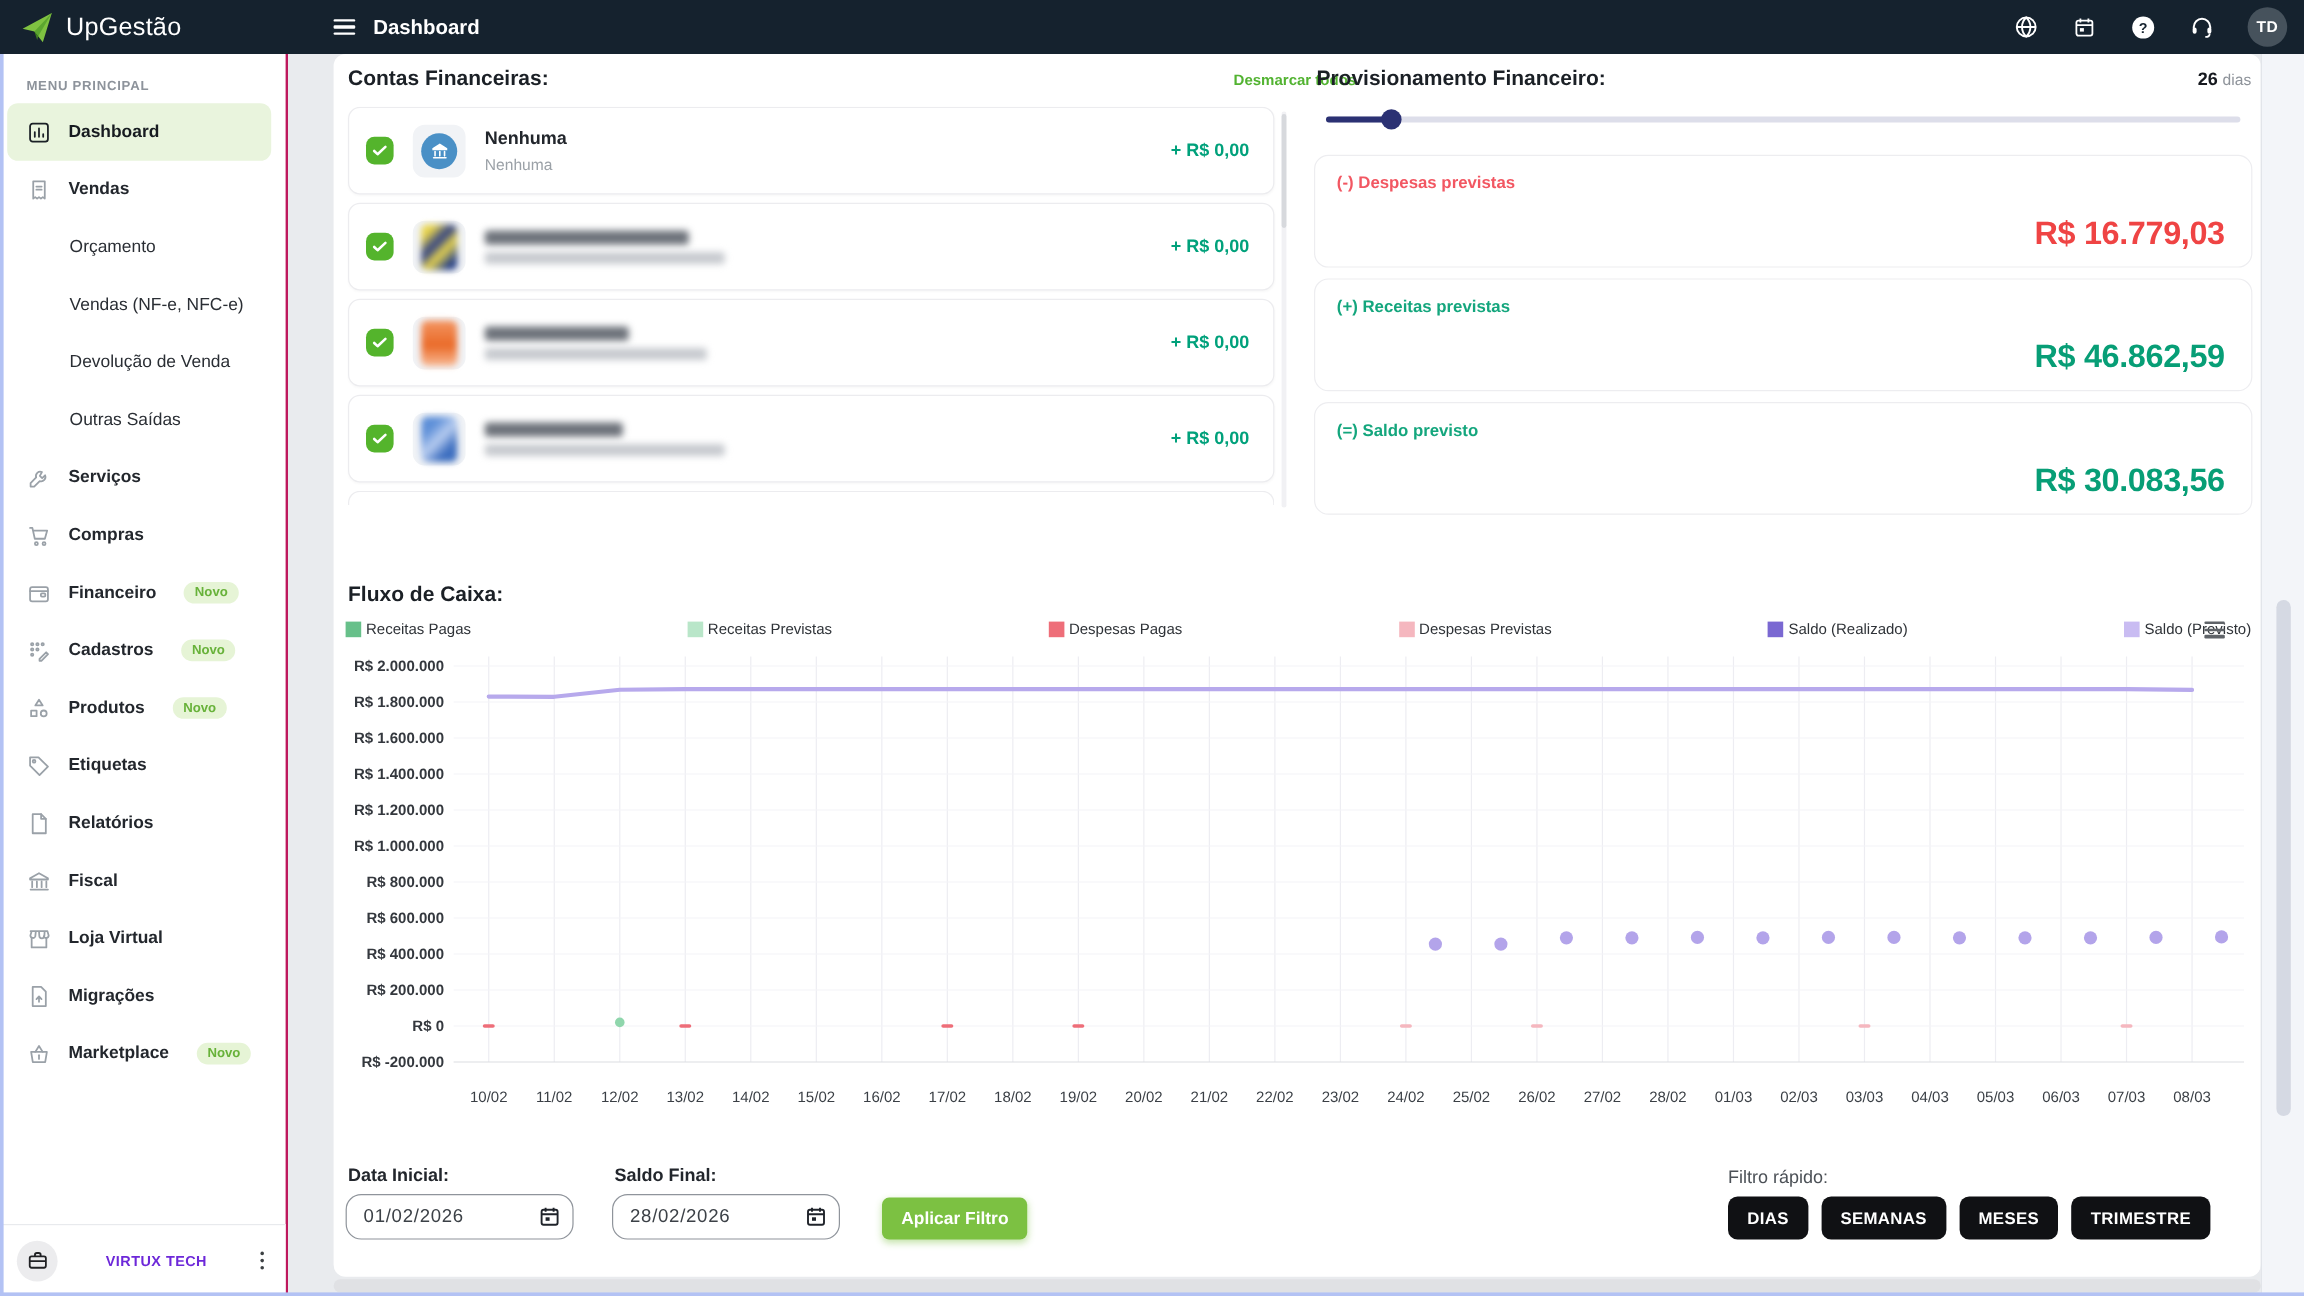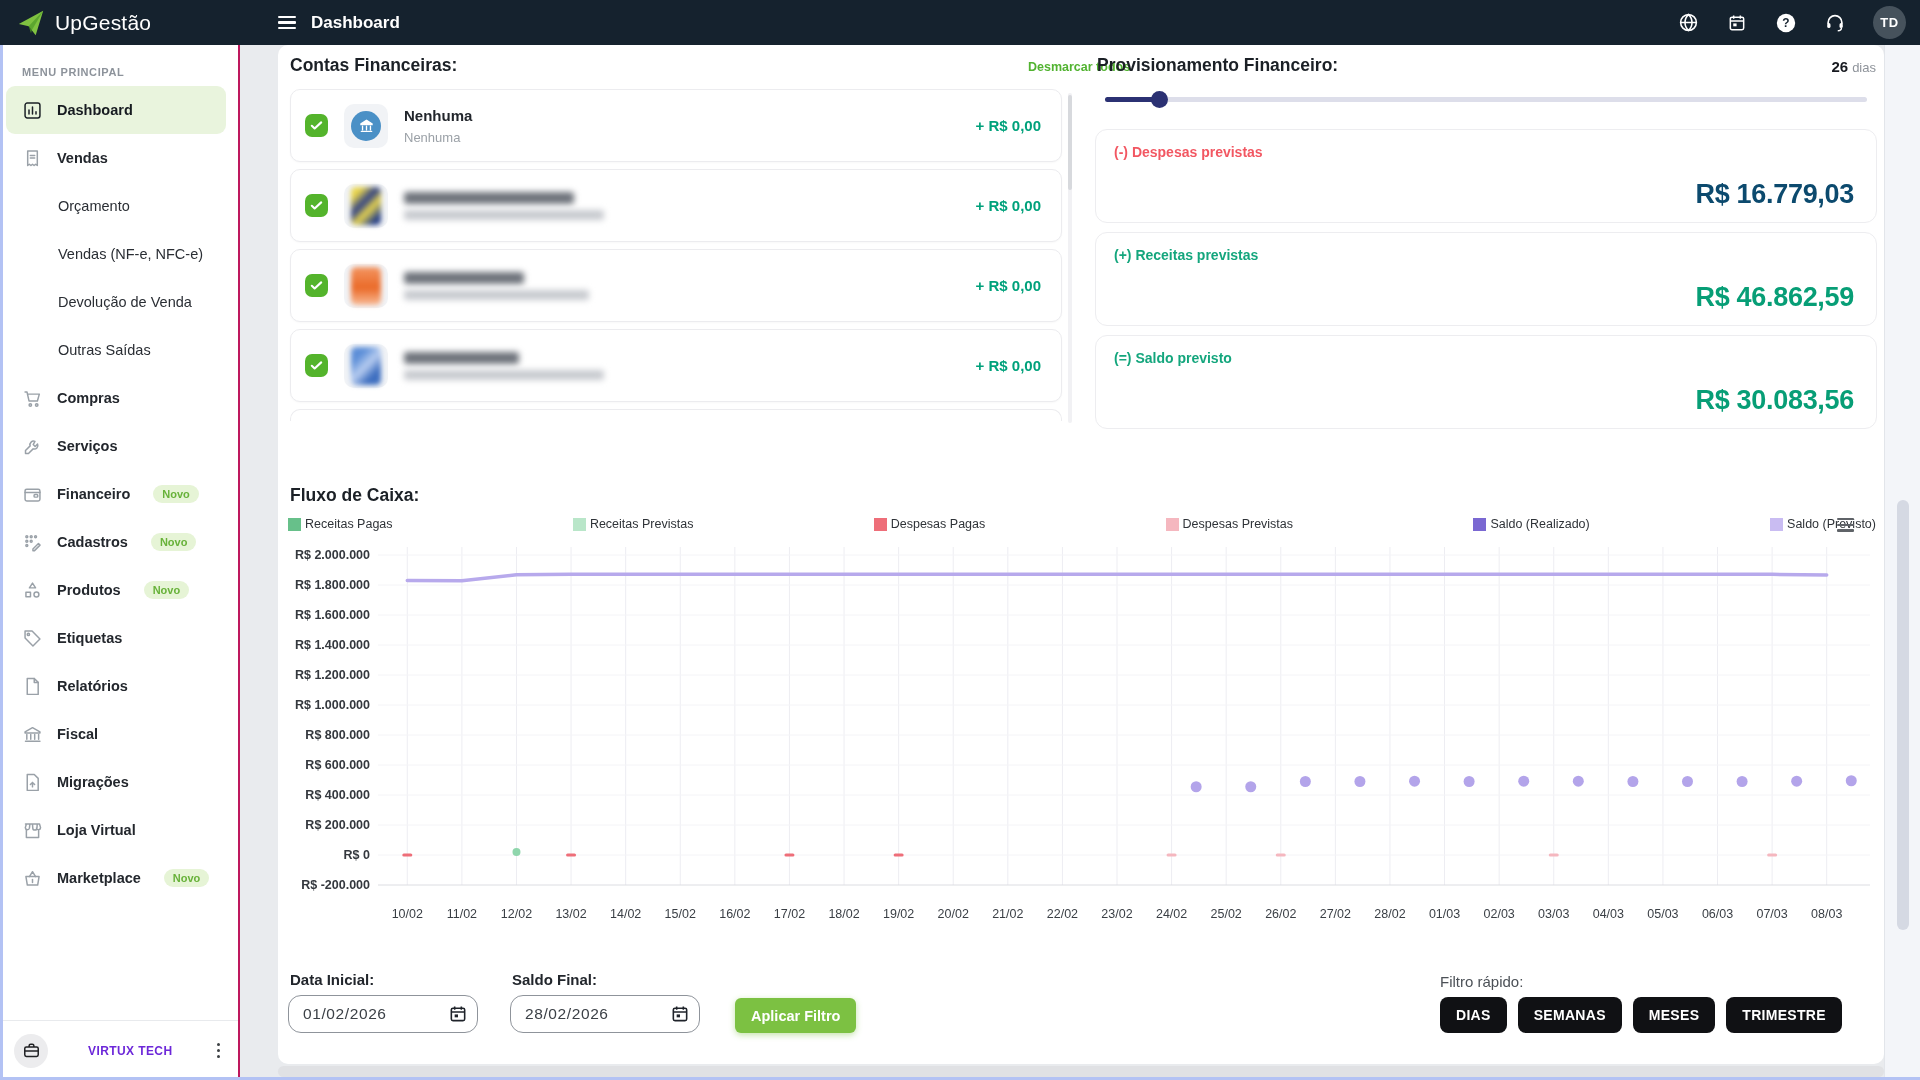--- a/index.html
+++ b/index.html
@@ -75,21 +75,21 @@
   .prov-days{position:absolute;left:1380px;top:13px;width:218px;text-align:right;}
   .days-value{font-size:15px;font-weight:700;color:#16191f;}
   .days-unit{font-size:13px;color:#8e939a;margin-left:4px;}
   .slider{position:absolute;left:827px;top:52px;width:762px;height:5px;background:#dddeea;border-radius:3px;cursor:pointer;}
   .slider-fill{width:48px;height:5px;background:#2b3173;border-radius:3px;}
   .slider-thumb{position:absolute;left:40px;top:-6.5px;width:17px;height:17px;border-radius:50%;background:#2b3173;cursor:pointer;}
   .prov-cards{position:absolute;left:817px;top:84px;width:782px;}
   .prov-card{position:relative;height:94px;margin-bottom:9px;border:1px solid #ededf0;border-radius:12px;background:#fff;}
   .prov-label{position:absolute;left:18px;top:14px;font-size:14px;font-weight:700;}
   .prov-value{position:absolute;right:22px;bottom:12px;font-size:27px;font-weight:700;letter-spacing:-.3px;}
-  .neg .prov-label{color:#f25762;} .neg .prov-value{color:#0c4a6e;}
+  .neg .prov-label{color:#f25762;} .neg .prov-value{color:#ef4444;}
   .pos .prov-label{color:#14a67d;} .pos .prov-value{color:#079e76;}
 
   
   .cashflow-title{left:12px;top:440px;}
   .legend-row{position:absolute;left:10px;top:472px;width:1588px;display:flex;justify-content:space-between;
     align-items:center;gap:7px;}
   .legend-item{display:flex;align-items:center;gap:4px;font-size:12.5px;color:#2f3338;cursor:pointer;}
   .legend-swatch{width:13px;height:13px;flex:0 0 13px;}
   .chart-menu{position:absolute;left:1556px;top:470px;display:flex;flex-direction:column;gap:3.2px;cursor:pointer;padding:3px;}
   .chart-menu span{width:17px;height:2.4px;background:#5f6368;border-radius:1px;}
@@ -202,34 +202,34 @@
         </li>
         <li class="menu-item sub">
           <span>Devolução de Venda</span>
         </li>
         <li class="menu-item sub">
           <span>Outras Saídas</span>
         </li>
         <li class="menu-item">
           <span class="mi">
             <svg width="21" height="21" viewBox="0 0 24 24" fill="none" stroke="#9aa1a8" stroke-width="1.7" stroke-linecap="round" stroke-linejoin="round">
+              <path d="M14.8 6.2a4.1 4.1 0 0 0-5.5 5.1L4 16.6V20h3.4l5.3-5.3a4.1 4.1 0 0 0 5.1-5.5l-2.8 2.8-2.2-2.2z"></path>
+            </svg>
+          </span>
+          <span>Serviços</span>
+        </li>
+        <li class="menu-item">
+          <span class="mi">
+            <svg width="21" height="21" viewBox="0 0 24 24" fill="none" stroke="#9aa1a8" stroke-width="1.7" stroke-linecap="round" stroke-linejoin="round">
               <circle cx="9.5" cy="19.5" r="1.4"></circle>
               <circle cx="16.8" cy="19.5" r="1.4"></circle>
               <path d="M3.5 4.5h2.2L8 14.8h9.6l2.2-7.8H6.2"></path>
             </svg>
           </span>
           <span>Compras</span>
-        </li>
-        <li class="menu-item">
-          <span class="mi">
-            <svg width="21" height="21" viewBox="0 0 24 24" fill="none" stroke="#9aa1a8" stroke-width="1.7" stroke-linecap="round" stroke-linejoin="round">
-              <path d="M14.8 6.2a4.1 4.1 0 0 0-5.5 5.1L4 16.6V20h3.4l5.3-5.3a4.1 4.1 0 0 0 5.1-5.5l-2.8 2.8-2.2-2.2z"></path>
-            </svg>
-          </span>
-          <span>Serviços</span>
         </li>
         <li class="menu-item">
           <span class="mi">
             <svg width="21" height="21" viewBox="0 0 24 24" fill="none" stroke="#9aa1a8" stroke-width="1.7" stroke-linecap="round" stroke-linejoin="round">
               <rect x="3.5" y="6" width="17" height="13.5" rx="2"></rect>
               <path d="M3.5 9.8h17"></path>
               <rect x="13.8" y="12" width="4.2" height="3" rx="1"></rect>
             </svg>
           </span>
           <span>Financeiro</span>
@@ -284,34 +284,34 @@
             <svg width="21" height="21" viewBox="0 0 24 24" fill="none" stroke="#9aa1a8" stroke-width="1.7" stroke-linecap="round" stroke-linejoin="round">
               <path d="M3.5 9l8.5-4.8L20.5 9v1.2h-17z"></path>
               <path d="M5.5 12v5.5M10 12v5.5M14.5 12v5.5M19 12v5.5M4 19.8h16.5"></path>
             </svg>
           </span>
           <span>Fiscal</span>
         </li>
         <li class="menu-item">
           <span class="mi">
             <svg width="21" height="21" viewBox="0 0 24 24" fill="none" stroke="#9aa1a8" stroke-width="1.7" stroke-linecap="round" stroke-linejoin="round">
+              <path d="M4 4.5h16M5 4.5l-1.2 4.2a2.4 2.4 0 0 0 4.7.6L9 4.5m3 0l.3 4.5a2.4 2.4 0 0 0 4.8 0l.3-4.5m2.6 0l1.2 4.2a2.4 2.4 0 0 1-4.7.6"></path>
+              <path d="M5 11.5V20h14v-8.5"></path>
+            </svg>
+          </span>
+          <span>Loja Virtual</span>
+        </li>
+        <li class="menu-item">
+          <span class="mi">
+            <svg width="21" height="21" viewBox="0 0 24 24" fill="none" stroke="#9aa1a8" stroke-width="1.7" stroke-linecap="round" stroke-linejoin="round">
               <path d="M6 2.8h8l4.5 4.5V21H6z"></path>
               <path d="M12 17v-5M9.6 14.3L12 11.9l2.4 2.4"></path>
             </svg>
           </span>
           <span>Migrações</span>
-        </li>
-        <li class="menu-item">
-          <span class="mi">
-            <svg width="21" height="21" viewBox="0 0 24 24" fill="none" stroke="#9aa1a8" stroke-width="1.7" stroke-linecap="round" stroke-linejoin="round">
-              <path d="M4 4.5h16M5 4.5l-1.2 4.2a2.4 2.4 0 0 0 4.7.6L9 4.5m3 0l.3 4.5a2.4 2.4 0 0 0 4.8 0l.3-4.5m2.6 0l1.2 4.2a2.4 2.4 0 0 1-4.7.6"></path>
-              <path d="M5 11.5V20h14v-8.5"></path>
-            </svg>
-          </span>
-          <span>Loja Virtual</span>
         </li>
         <li class="menu-item">
           <span class="mi">
             <svg width="21" height="21" viewBox="0 0 24 24" fill="none" stroke="#9aa1a8" stroke-width="1.7" stroke-linecap="round" stroke-linejoin="round">
               <path d="M4.5 9.8h15l-1.6 9.7H6.1z"></path>
               <path d="M8.5 9.8L12 4.2l3.5 5.6"></path>
               <path d="M12 13v3.5"></path>
             </svg>
           </span>
           <span>Marketplace</span>

